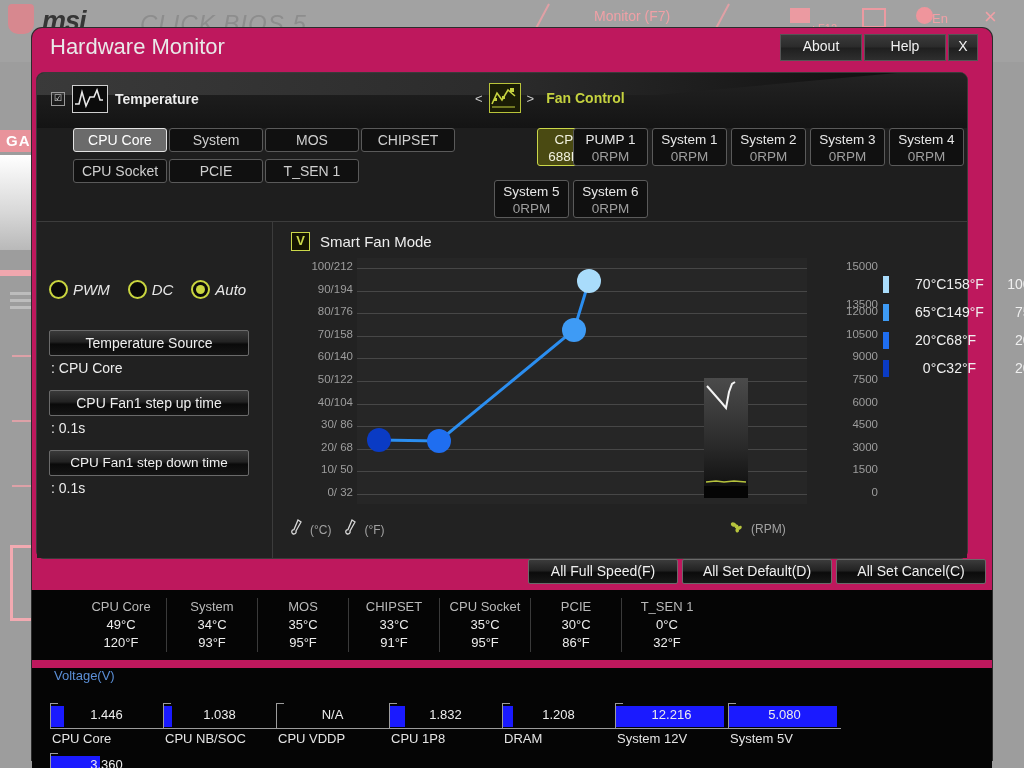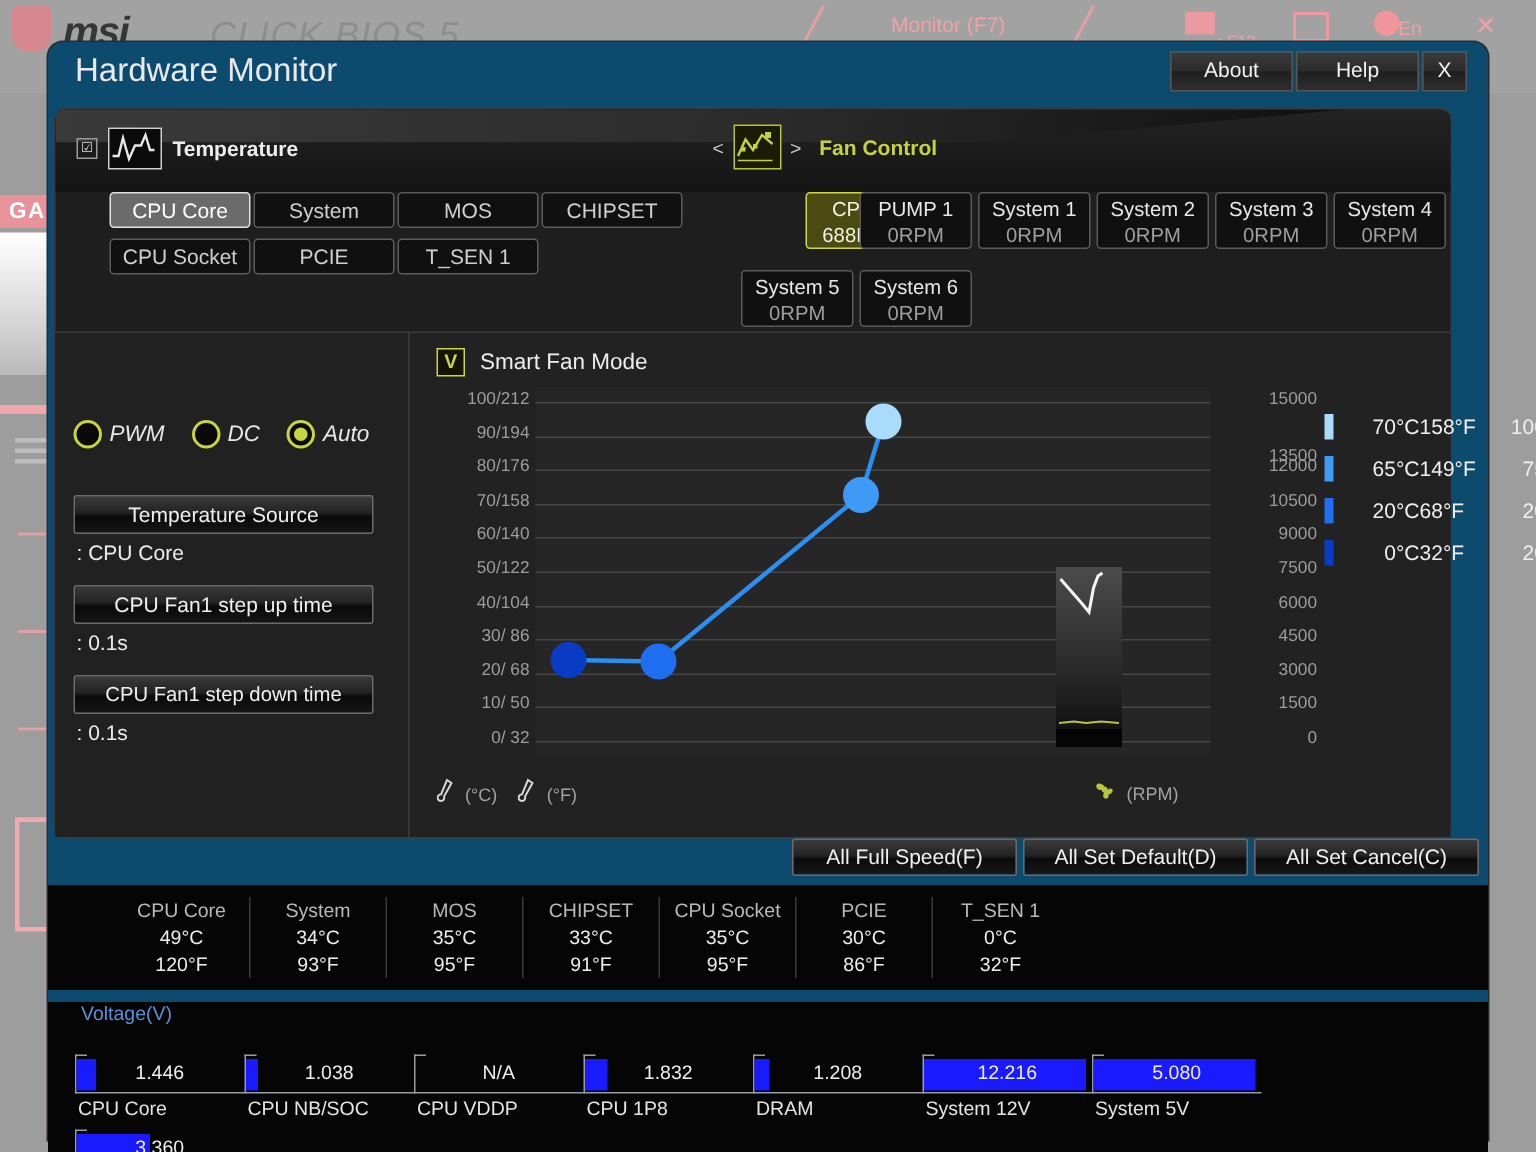--- a/index.html
+++ b/index.html
@@ -36,21 +36,21 @@
     background:linear-gradient(180deg,#fff 0%,#d8d8d8 60%,#b9b9b9 100%);}
   #bios-bg .pinkline{position:absolute;left:0;top:270px;width:38px;height:6px;background:#f0a7ae;}
   #bios-bg .vline{position:absolute;left:31px;top:285px;width:2px;height:470px;background:#eda2aa;opacity:.8;}
   #bios-bg .hline{position:absolute;left:12px;width:26px;height:2px;background:#eda2aa;opacity:.8;}
   #bios-bg .listblk{position:absolute;left:10px;width:28px;height:3px;background:#bdbdbd;}
   #bios-bg .pinkbox{position:absolute;left:10px;top:545px;width:30px;height:70px;border:3px solid #f2aab1;}
 
   
   #dialog{
     position:absolute;left:32px;top:28px;width:960px;height:732px;
-    background:#0c4a6e;border-radius:10px 10px 0 0;
+    background:#be185d;border-radius:10px 10px 0 0;
     box-shadow:0 0 0 1px #2c2c2c;
   }
   #title-bar{position:relative;height:42px;}
   #window-title{position:absolute;left:18px;top:6px;font-size:22px;color:#e9e9e9;font-weight:400;}
   .winbtns{position:absolute;right:14px;top:6px;display:flex;gap:2px;}
   .winbtn{
     background:linear-gradient(180deg,#3b3b3b 0%,#2b2b2b 48%,#1f1f1f 52%,#2e2e2e 100%);
     border:1px solid #555;color:#f1f1f1;font-size:14px;
     height:25px;line-height:23px;text-align:center;cursor:pointer;
   }

